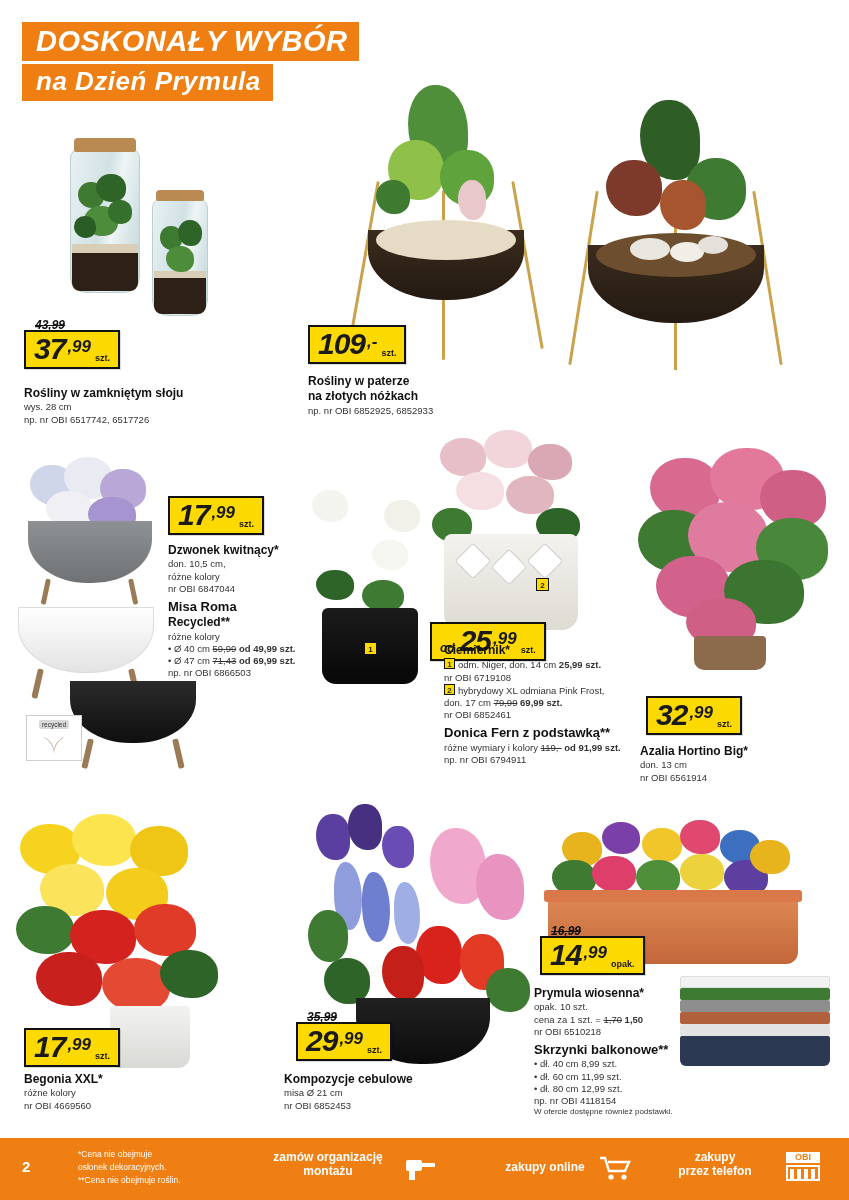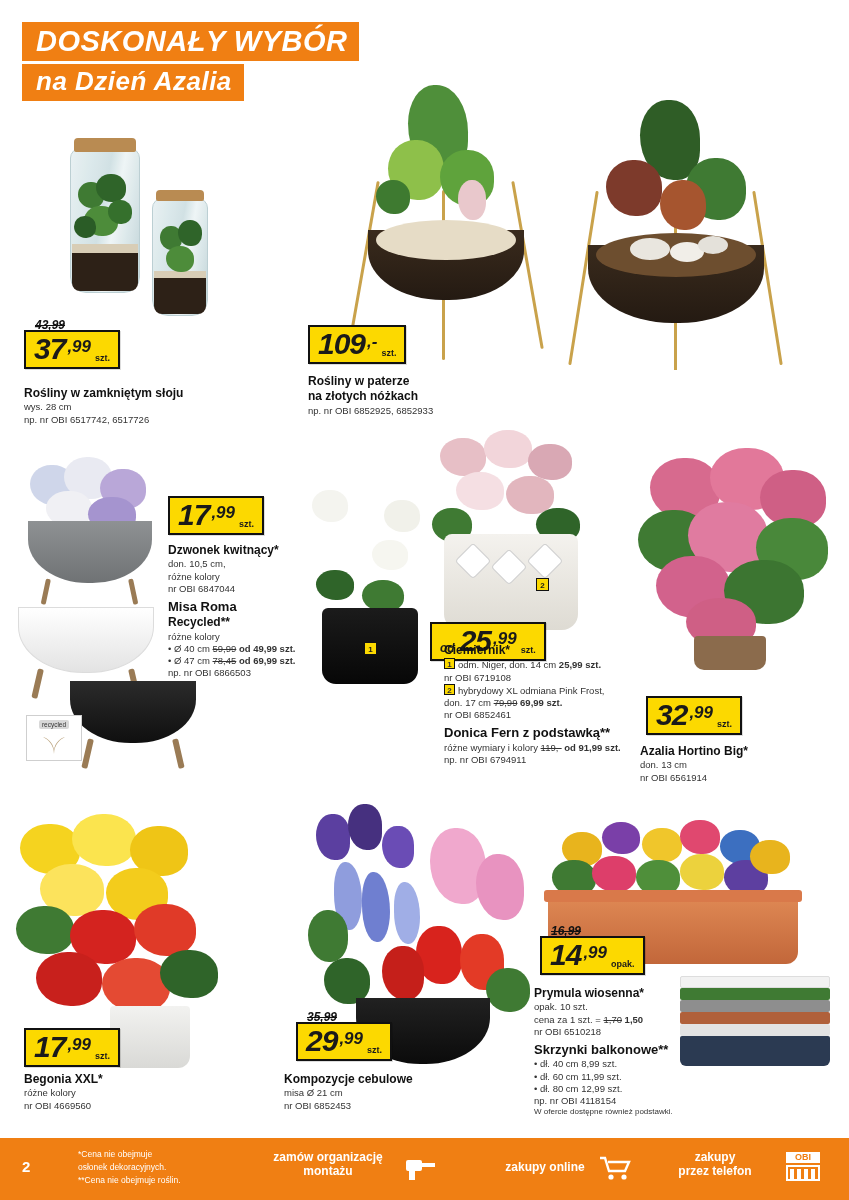--- a/index.html
+++ b/index.html
@@ -86,21 +86,21 @@
   }
   .recycled .badge { display:inline-block; background:#d8d8d8; color:#333; font-size:6.5px; padding:1px 3px; border-radius:2px;}
 </style>
 </head>
 <body>
 
 <div class="page">
 
   <div class="headline">
     <div class="l1">DOSKONAŁY WYBÓR</div><br>
-    <div class="l2">na Dzień Azalia</div>
+    <div class="l2">na Dzień Prymula</div>
   </div>
 
   <div class="img" style="left:30px;top:130px;width:250px;height:200px;">
 
     <div class="jar" style="left:40px;top:18px;width:70px;height:145px;"></div>
     <div class="cork" style="left:44px;top:8px;width:62px;height:14px;"></div>
     <div class="soil" style="left:42px;top:120px;width:66px;height:41px;border-radius:0 0 8px 8px;"></div>
     <div class="sand" style="left:42px;top:114px;width:66px;height:9px;"></div>
     <div class="leafy" style="left:48px;top:52px;width:26px;height:26px;background:#3f7a33;"></div>
     <div class="leafy" style="left:66px;top:44px;width:30px;height:28px;background:#2f6429;"></div>
@@ -207,21 +207,21 @@
     <span class="s">don. 10,5 cm,</span>
     <span class="s">różne kolory</span>
     <span class="s">nr OBI 6847044</span>
     <span class="t2">Misa Roma</span>
     <span class="t">Recycled**</span>
     <span class="s">różne kolory</span>
     <span class="s">
       <span>• Ø 40 cm </span><span class="strike">59,99</span> <b>od 49,99 szt.</b>
     </span>
     <span class="s">
-      <span>• Ø 47 cm </span><span class="strike">78,45</span> <b>od 69,99 szt.</b>
+      <span>• Ø 47 cm </span><span class="strike">71,43</span> <b>od 69,99 szt.</b>
     </span>
     <span class="s">np. nr OBI 6866503</span>
   </div>
 
   <div class="img" style="left:300px;top:430px;width:330px;height:330px;">
 
     <div class="leafy" style="left:12px;top:60px;width:36px;height:32px;background:#f4f4ef;"></div>
     <div class="leafy" style="left:48px;top:44px;width:40px;height:34px;background:#ffffff;"></div>
     <div class="leafy" style="left:84px;top:70px;width:36px;height:32px;background:#f1f1ea;"></div>
     <div class="leafy" style="left:30px;top:100px;width:40px;height:34px;background:#ffffff;"></div>

